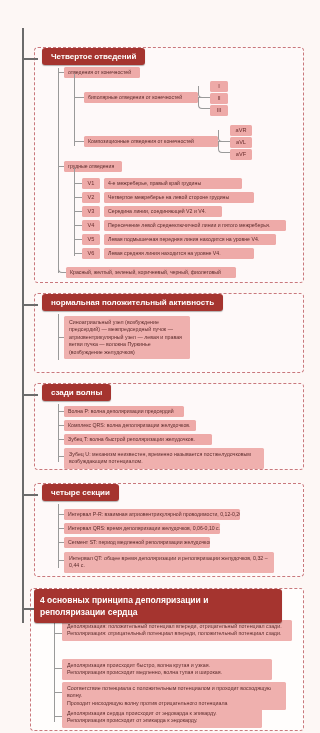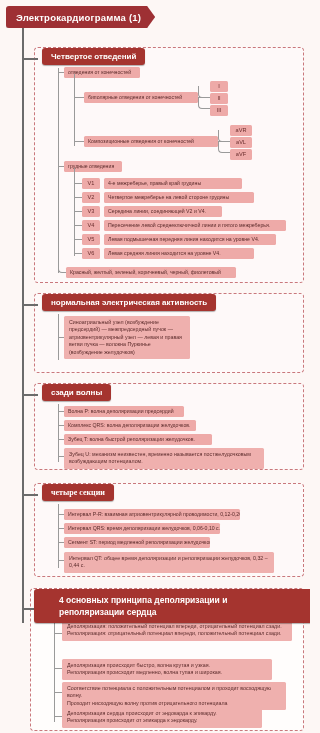--- a/index.html
+++ b/index.html
@@ -50,21 +50,21 @@
     color:#fff;
     font-size:8px;font-weight:bold;
     padding:4px 9px;
     border-radius:3px;
     box-shadow:0 1px 1px rgba(0,0,0,.3);
     white-space:nowrap;
     z-index:4;
   }
   .sec-head.big{
     font-size:8.5px;line-height:12px;
-    padding:5px 25px;white-space:normal;
+    padding:5px 6px;white-space:normal;
   }
 
   
   .node{
     position:absolute;
     background:#eeaaa8;
     color:#5b2b2b;
     font-size:5.2px;
     line-height:7px;
     padding:2px 4px;
@@ -98,21 +98,20 @@
     border-bottom:1.2px solid #9a9a9a;
     border-bottom-left-radius:4px;
     box-sizing:border-box;
   }
 </style>
 </head>
 <body>
 
 <div class="canvas">
 
-  <div class="root">Электрокардиограмма (1)</div>
 
   <div class="trunk" style="top:28px;height:595px;"></div>
 
   <div class="section" style="left:34px;top:47px;width:270px;height:236px;"></div>
   <div class="hline dark" style="left:22px;top:58px;width:16px;"></div>
   <div class="sec-head" style="left:42px;top:48px;">Четвертое отведений</div>
 
   <div class="vline" style="left:58px;top:68px;height:205px;"></div>
 
   <div class="hline" style="left:58px;top:72px;width:6px;"></div>
@@ -169,21 +168,21 @@
 
   <div class="hline" style="left:74px;top:253px;width:8px;"></div>
   <div class="node lead" style="left:82px;top:248px;width:18px;">V6</div>
   <div class="node" style="left:104px;top:248px;width:150px;">Левая средняя линия находится на уровне V4.</div>
 
   <div class="elbow" style="left:58px;top:262px;width:8px;height:11px;"></div>
   <div class="node" style="left:66px;top:267px;width:170px;">Красный, желтый, зеленый, коричневый, черный, фиолетовый</div>
 
   <div class="section" style="left:34px;top:293px;width:270px;height:80px;"></div>
   <div class="hline dark" style="left:22px;top:304px;width:16px;"></div>
-  <div class="sec-head" style="left:42px;top:294px;">нормальная электрическая активность</div>
+  <div class="sec-head" style="left:42px;top:294px;">нормальная положительный активность</div>
 
   <div class="vline" style="left:58px;top:314px;height:46px;"></div>
   <div class="hline" style="left:58px;top:337px;width:6px;"></div>
   <div class="node para" style="left:64px;top:316px;width:126px;">Синоатриальный узел (возбуждение предсердий) — межпредсердный пучок — атриовентрикулярный узел — левая и правая ветви пучка — волокна Пуркинье (возбуждение желудочков)</div>
 
   <div class="section" style="left:34px;top:383px;width:270px;height:87px;"></div>
   <div class="hline dark" style="left:22px;top:394px;width:16px;"></div>
   <div class="sec-head" style="left:42px;top:384px;">сзади волны</div>
 
   <div class="vline" style="left:58px;top:404px;height:58px;"></div>
@@ -195,21 +194,21 @@
   <div class="node" style="left:64px;top:420px;width:132px;">Комплекс QRS: волна деполяризации желудочков.</div>
 
   <div class="hline" style="left:58px;top:439px;width:6px;"></div>
   <div class="node" style="left:64px;top:434px;width:148px;">Зубец T: волна быстрой реполяризации желудочков.</div>
 
   <div class="hline" style="left:58px;top:456px;width:6px;"></div>
   <div class="node para" style="left:64px;top:448px;width:200px;">Зубец U: механизм неизвестен, временно называется постжелудочковым возбуждающим потенциалом.</div>
 
   <div class="section" style="left:34px;top:483px;width:270px;height:94px;"></div>
   <div class="hline dark" style="left:22px;top:494px;width:16px;"></div>
-  <div class="sec-head" style="left:42px;top:484px;font-family:Liberation Serif, serif;">четыре секции</div>
+  <div class="sec-head" style="left:42px;top:484px;">четыре секции</div>
 
   <div class="vline" style="left:58px;top:504px;height:64px;"></div>
 
   <div class="hline" style="left:58px;top:514px;width:6px;"></div>
   <div class="node" style="left:64px;top:509px;width:176px;">Интервал P-R: взаимная атриовентрикулярной проводимости, 0,12-0,20 с.</div>
 
   <div class="hline" style="left:58px;top:528px;width:6px;"></div>
   <div class="node" style="left:64px;top:523px;width:156px;">Интервал QRS: время деполяризации желудочков, 0,06-0,10 с.</div>
 
   <div class="hline" style="left:58px;top:542px;width:6px;"></div>

